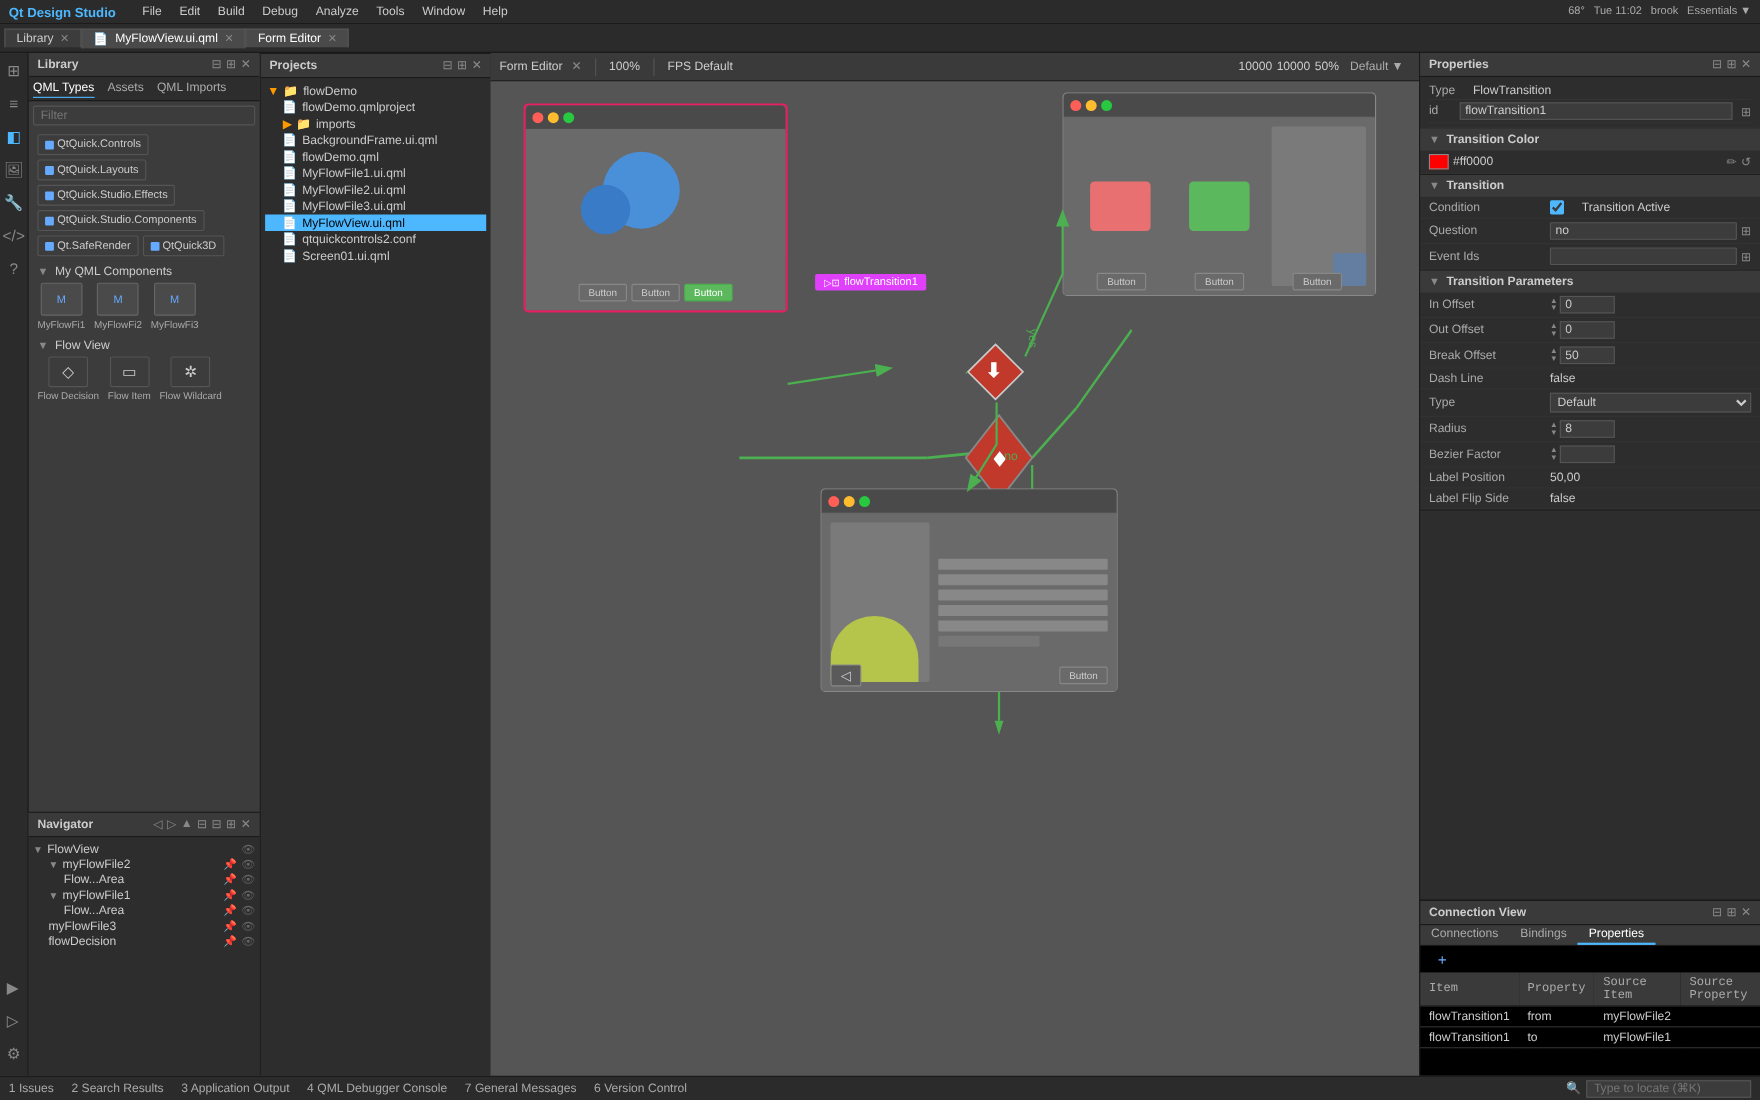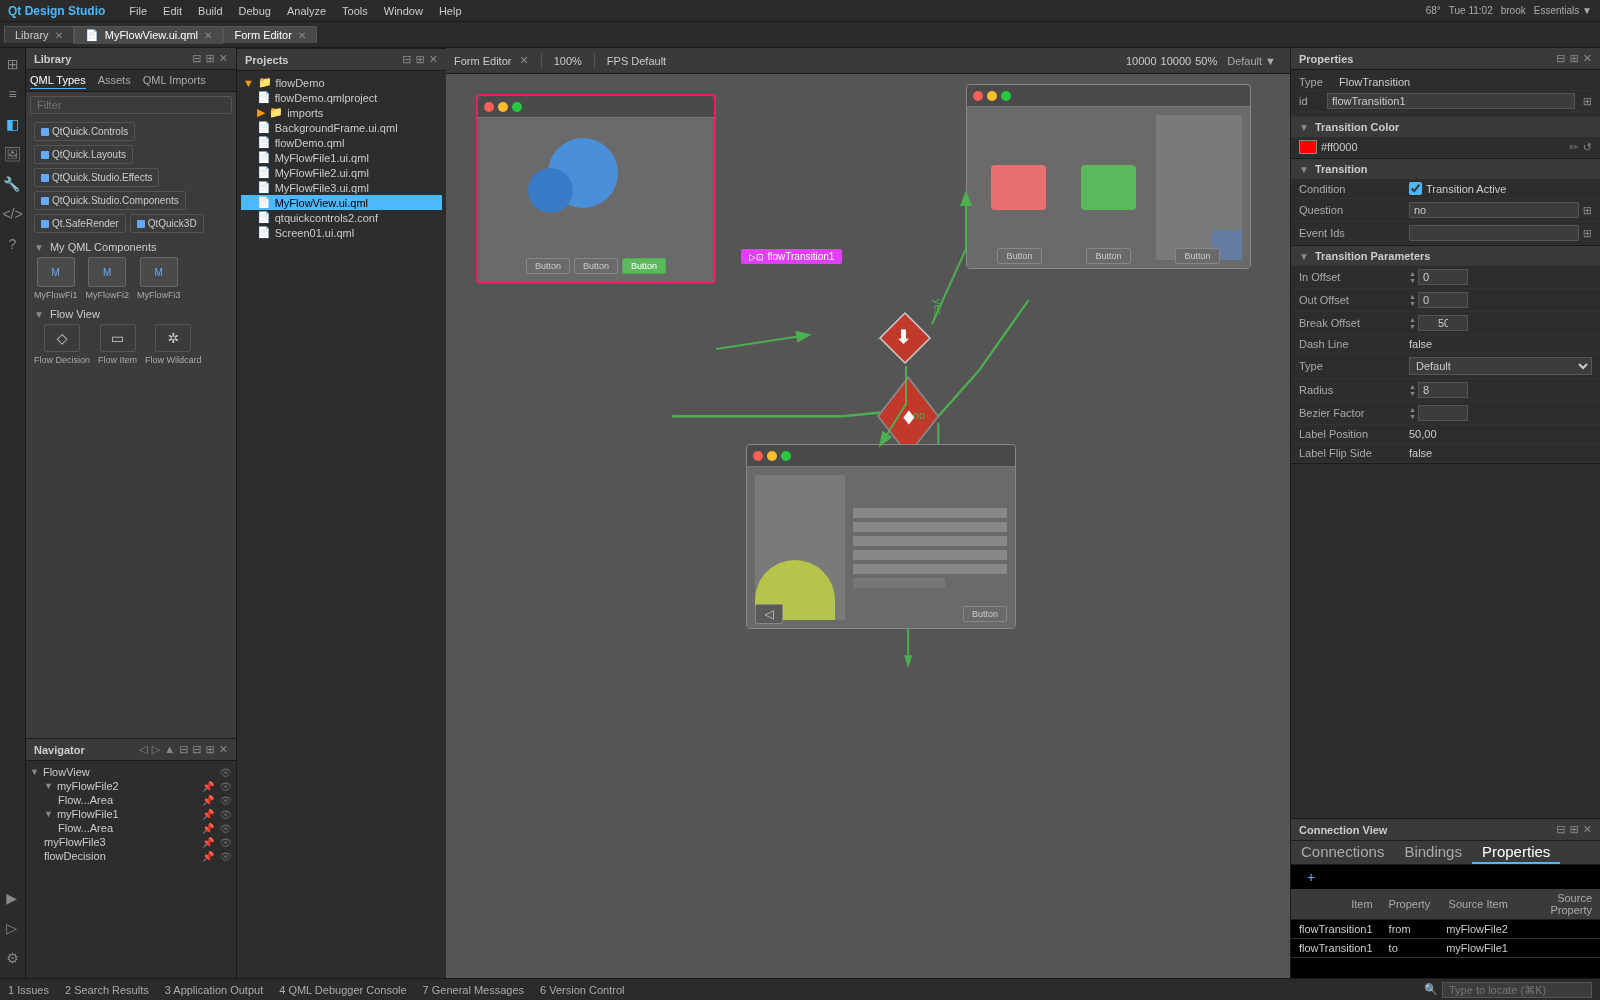--- a/index.html
+++ b/index.html
@@ -56,24 +56,24 @@
     .prop-checkbox { accent-color: #4db8ff; }
     .prop-select { background: #3c3c3c; border: 1px solid #555; color: #ccc; font-size: 11px; padding: 1px 2px; width: 100%; }
     .prop-spinner { display: flex; align-items: center; gap: 2px; }
     .prop-spinner input { background: #3c3c3c; border: 1px solid #555; color: #ccc; font-size: 11px; padding: 1px 4px; flex: 1; width: 50px; }
     .prop-spinner .arrows { display: flex; flex-direction: column; }
     .prop-spinner .arr { font-size: 7px; color: #888; cursor: pointer; line-height: 1; }
 
     
     .conn-panel { height: 160px; background: #000000; border-top: 1px solid #1a1a1a; flex-shrink: 0; }
     .conn-header { background: #3a3a3a; padding: 4px 8px; display: flex; align-items: center; justify-content: space-between; border-bottom: 1px solid #1a1a1a; }
-    .conn-tab { padding: 2px 10px; font-size: 15px; color: #aaa; cursor: pointer; border-bottom: 2px solid transparent; }
+    .conn-tab { padding: 2px 10px; font-size: 11px; color: #aaa; cursor: pointer; border-bottom: 2px solid transparent; }
     .conn-tab.active { color: #fff; border-bottom: 2px solid #4db8ff; }
     .conn-table { width: 100%; border-collapse: collapse; font-size: 11px; }
-    .conn-table th { background: #3a3a3a; color: #aaa; padding: 3px 8px; text-align: right; font-weight: normal; border-bottom: 1px solid #1a1a1a; }
+    .conn-table th { background: #3a3a3a; color: #aaa; padding: 3px 8px; text-align: left; font-weight: normal; border-bottom: 1px solid #1a1a1a; font-family: Liberation Mono, monospace; }
     .conn-table td { padding: 3px 8px; color: #ccc; border-bottom: 1px solid #333; }
     .conn-add { padding: 4px 8px; font-size: 14px; color: #6af; cursor: pointer; }
 
     
     .projects-panel { background: #2d2d2d; border-left: 1px solid #1a1a1a; border-top: 1px solid #1a1a1a; width: 210px; flex-shrink: 0; overflow-y: auto; }
     .proj-header { background: #3a3a3a; padding: 4px 8px; display: flex; align-items: center; gap: 8px; border-bottom: 1px solid #1a1a1a; }
     .proj-tree { padding: 4px; font-size: 11px; }
     .proj-item { display: flex; align-items: center; gap: 4px; padding: 1px 2px; cursor: pointer; }
     .proj-item.selected { background: #4db8ff; color: #000; }
     .proj-item.selected .proj-icon { color: #000; }
@@ -577,21 +577,21 @@
       </div>
 
       <div class="prop-section">
         <div class="prop-section-header">
           <span class="expand-arrow">▼</span>
           <span class="prop-section-title">Transition</span>
         </div>
         <div class="prop-row">
           <span class="prop-label">Condition</span>
           <input type="checkbox" class="prop-checkbox" checked="" style="">
-          <span style="color:#ccc;font-size:11px;margin-left:4px;">Transition Active</span>
+          <span style="color:#ccc;font-size:11px;margin-left:16px;">Transition Active</span>
         </div>
         <div class="prop-row">
           <span class="prop-label">Question</span>
           <input class="prop-input" type="text" value="no" style="flex: 1 1 0%; background: rgb(60, 60, 60); border: 1px solid rgb(85, 85, 85); color: rgb(204, 204, 204); font-size: 11px; padding: 1px 4px;">
           <span style="margin-left:4px;color:#888;font-size:11px;cursor:pointer;">⊞</span>
         </div>
         <div class="prop-row">
           <span class="prop-label">Event Ids</span>
           <input class="prop-input" type="text" value="" style="flex: 1 1 0%; background: rgb(60, 60, 60); border: 1px solid rgb(85, 85, 85); color: rgb(204, 204, 204); font-size: 11px; padding: 1px 4px;">
           <span style="margin-left:4px;color:#888;font-size:11px;cursor:pointer;">⊞</span>
@@ -627,21 +627,21 @@
           </div>
         </div>
 
         <div class="prop-row">
           <span class="prop-label">Break Offset</span>
           <div class="prop-spinner">
             <div class="arrows">
                 <span class="arr">▲</span>
                 <span class="arr">▼</span>
               </div>
-            <input type="text" value="50" style="background: rgb(60, 60, 60); border: 1px solid rgb(85, 85, 85); color: rgb(204, 204, 204); font-size: 11px; padding: 1px 19px; width: 50px;">
+            <input type="text" value="50" style="background: rgb(60, 60, 60); border: 1px solid rgb(85, 85, 85); color: rgb(204, 204, 204); font-size: 11px; padding: 1px 4px; width: 50px;">
           </div>
         </div>
 
         <div class="prop-row">
           <span class="prop-label">Dash Line</span>
           <span class="prop-value">false</span>
         </div>
 
         <div class="prop-row">
           <span class="prop-label">Type</span>

